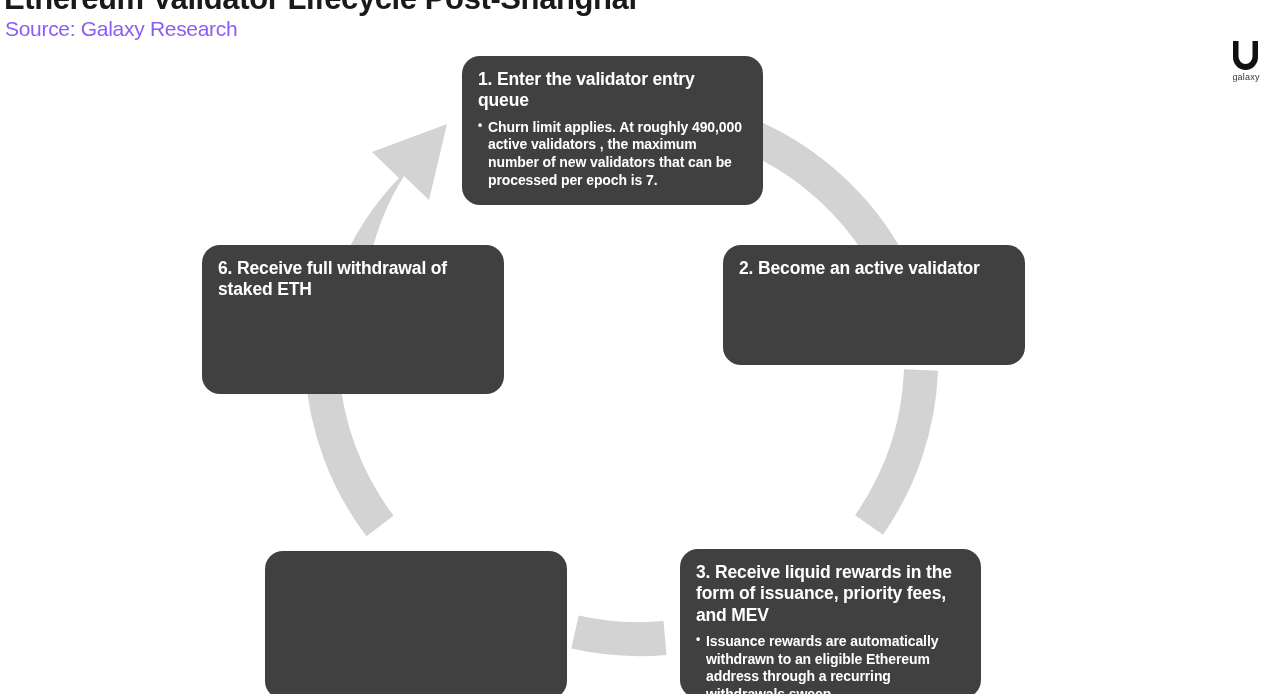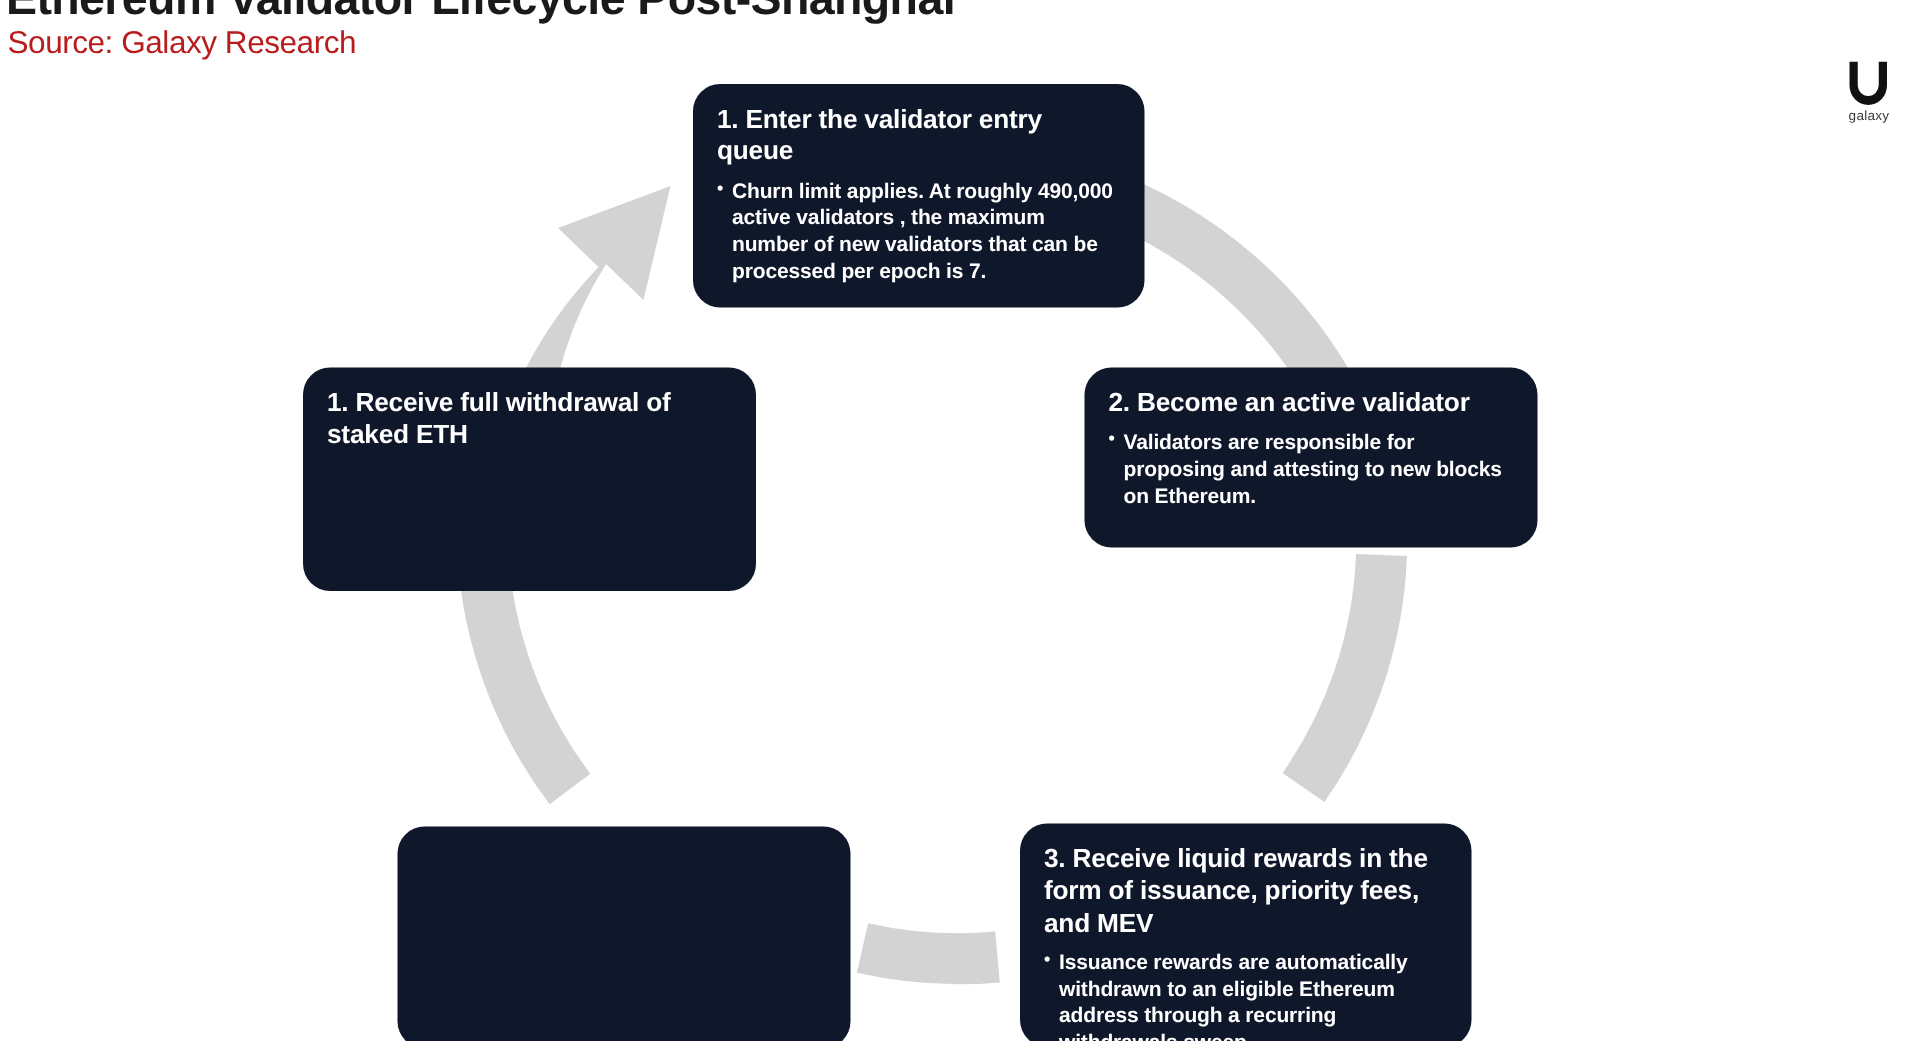--- a/index.html
+++ b/index.html
@@ -31,21 +31,21 @@
     letter-spacing: -0.4px;
     white-space: nowrap;
   }
 
   .subtitle {
     position: absolute;
     left: 5px;
     top: 17px;
     font-size: 21px;
     font-weight: normal;
-    color: #b91c1c;
+    color: #8b5cf6;
     letter-spacing: -0.3px;
     white-space: nowrap;
   }
 
   
   .logo {
     position: absolute;
     right: 10px;
     top: 0px;
     width: 48px;
@@ -75,21 +75,21 @@
     position: absolute;
     left: 0;
     top: 0;
     width: 1280px;
     height: 694px;
   }
 
   
   .step {
     position: absolute;
-    background: #0f172a;
+    background: #404040;
     border-radius: 18px;
     color: #ffffff;
     padding: 13px 16px 12px 16px;
     overflow: hidden;
   }
 
   .step-title {
     font-size: 17.5px;
     font-weight: bold;
     line-height: 1.22;
@@ -168,32 +168,29 @@
 
   <div class="step" id="step-1">
     <div class="step-title">1. Enter the validator entry queue</div>
     <ul class="step-bullets">
       <li>Churn limit applies. At roughly 490,000 active validators , the maximum number of new validators that can be processed per epoch is 7.</li>
     </ul>
   </div>
 
   <div class="step" id="step-2">
     <div class="step-title">2. Become an active validator</div>
-    <ul class="step-bullets">
-      <li>Validators are responsible for proposing and attesting to new blocks on Ethereum.</li>
-    </ul>
   </div>
 
   <div class="step" id="step-3">
     <div class="step-title">3. Receive liquid rewards in the form of issuance, priority fees, and MEV</div>
     <ul class="step-bullets">
       <li>Issuance rewards are automatically withdrawn to an eligible Ethereum address through a recurring withdrawals sweep.</li>
     </ul>
   </div>
 
   <div class="step" id="step-4">
   </div>
 
   <div class="step" id="step-5">
-    <div class="step-title">1. Receive full withdrawal of staked ETH</div>
+    <div class="step-title">6. Receive full withdrawal of staked ETH</div>
   </div>
 
 </div>
 
 </body></html>

